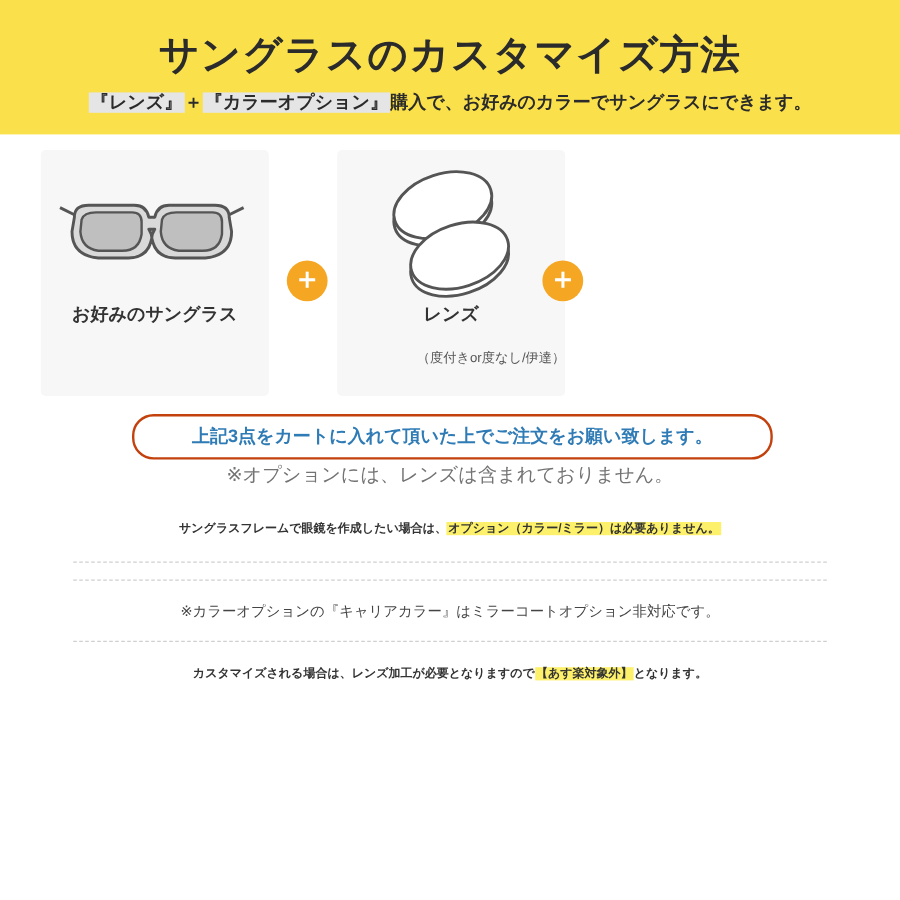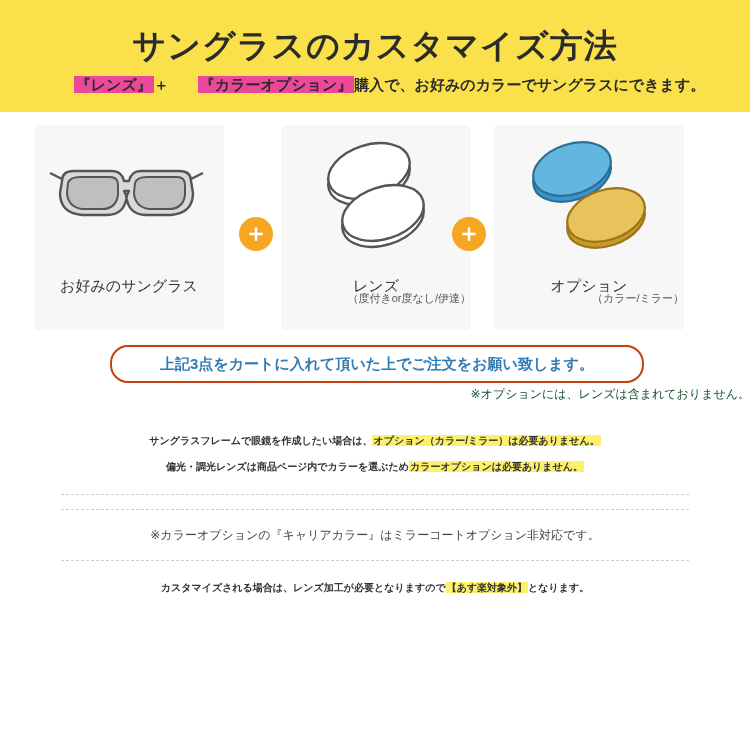--- a/index.html
+++ b/index.html
@@ -21,39 +21,39 @@
     position:absolute;top:24px;left:0;width:750px;
     text-align:center;
     font-size:33px;font-weight:bold;color:#2b2b2b;
     letter-spacing:1px;
   }
   .hero-sub{
     position:absolute;top:76px;left:0;width:750px;
     text-align:center;
     font-size:15px;font-weight:bold;color:#2b2b2b;
   }
-  .hl{background:#ec4899;padding:0 2px;margin-left:29px;}
+  .hl{background:#e5e5e5;padding:0 2px;}
 
   
   .cards{
     position:absolute;top:125px;left:34px;width:684px;height:205px;
   }
   .card{
     position:absolute;top:0;width:190px;height:205px;
     background:#f7f7f7;border-radius:4px;
   }
   .card.c1{left:0;}
   .card.c2{left:247px;}
   .card.c3{left:460px;}
   .card-art{
     position:absolute;top:0;left:0;width:190px;height:140px;
   }
   .card-label{
-    position:absolute;top:152px;left:0;width:190px;
-    text-align:center;font-size:15px;font-weight:normal;color:#333;
+    position:absolute;top:128px;left:0;width:190px;
+    text-align:center;font-size:15px;font-weight:bold;color:#333;
   }
   .card-sub{
     position:absolute;top:166px;left:0;width:190px;
     text-align:right;font-size:11px;color:#555;
   }
   .plus{
     position:absolute;top:92px;width:34px;height:34px;border-radius:50%;
     background:#f5a623;color:#fff;font-size:24px;font-weight:bold;
     line-height:32px;text-align:center;
   }
@@ -62,22 +62,22 @@
 
   
   .pill{
     position:absolute;top:345px;left:110px;width:530px;height:34px;
     border:2px solid #c2410c;border-radius:18px;
     color:#2f7bb5;font-size:15px;font-weight:bold;
     text-align:center;line-height:34px;
     background:#fff;
   }
   .note-gray{
-    position:absolute;top:386px;left:0;width:750px;text-align:right;
-    font-size:12px;color:#14532d;
+    position:absolute;top:386px;left:0;width:750px;text-align:center;
+    font-size:16px;color:#737373;
   }
 
   
   .notes{position:absolute;top:418px;left:0;width:750px;}
   .nrow{
     width:750px;text-align:center;color:#333;
   }
   .nrow .line{display:block;}
   .t14{font-size:10px;font-weight:bold;line-height:26px;}
   .t13{font-size:13px;font-weight:bold;line-height:24px;}
@@ -133,44 +133,29 @@
             <ellipse cx="102" cy="88" rx="42" ry="26" transform="rotate(-18 102 88)" fill="#ffffff" stroke="#555" stroke-width="2.4"></ellipse>
           </g>
         </svg>
       </div>
       <div class="card-label">レンズ</div>
       <div class="card-sub">（度付きor度なし/伊達）</div>
     </div>
 
     <div class="plus p2">＋</div>
 
-    <div class="card c3">
-      <div class="card-art">
-        <svg width="190" height="140" viewBox="0 0 190 140">
-          <g>
-            <ellipse cx="78" cy="50" rx="40" ry="25" transform="rotate(-18 78 50)" fill="#3d94c9" stroke="#2c6f96" stroke-width="2.2"></ellipse>
-            <ellipse cx="78" cy="44" rx="40" ry="25" transform="rotate(-18 78 44)" fill="#62b6e0" stroke="#2c6f96" stroke-width="2.2"></ellipse>
-            <ellipse cx="112" cy="96" rx="40" ry="25" transform="rotate(-18 112 96)" fill="#c79a2c" stroke="#9c7515" stroke-width="2.2"></ellipse>
-            <ellipse cx="112" cy="90" rx="40" ry="25" transform="rotate(-18 112 90)" fill="#e8c25a" stroke="#9c7515" stroke-width="2.2"></ellipse>
-          </g>
-        </svg>
-      </div>
-      <div class="card-label">オプション</div>
-      <div class="card-sub">（カラー/ミラー）</div>
-    </div>
   </div>
 
   <div class="pill">上記3点をカートに入れて頂いた上でご注文をお願い致します。</div>
   <div class="note-gray">※オプションには、レンズは含まれておりません。</div>
 
   <div class="notes">
 
     <div class="nrow blk">
       <span class="line t14"><span>サングラスフレームで眼鏡を作成したい場合は、</span><span class="mark">オプション（カラー/ミラー）は必要ありません。</span></span>
-      <span class="line t14"><span>偏光・調光レンズは商品ページ内でカラーを選ぶため</span><span class="mark">カラーオプションは必要ありません。</span></span>
     </div>
 
     <div class="divider"></div>
 
 
     <div class="divider"></div>
 
     <div class="nrow blk">
       <span class="line t12">※カラーオプションの『キャリアカラー』はミラーコートオプション非対応です。</span>
     </div>

